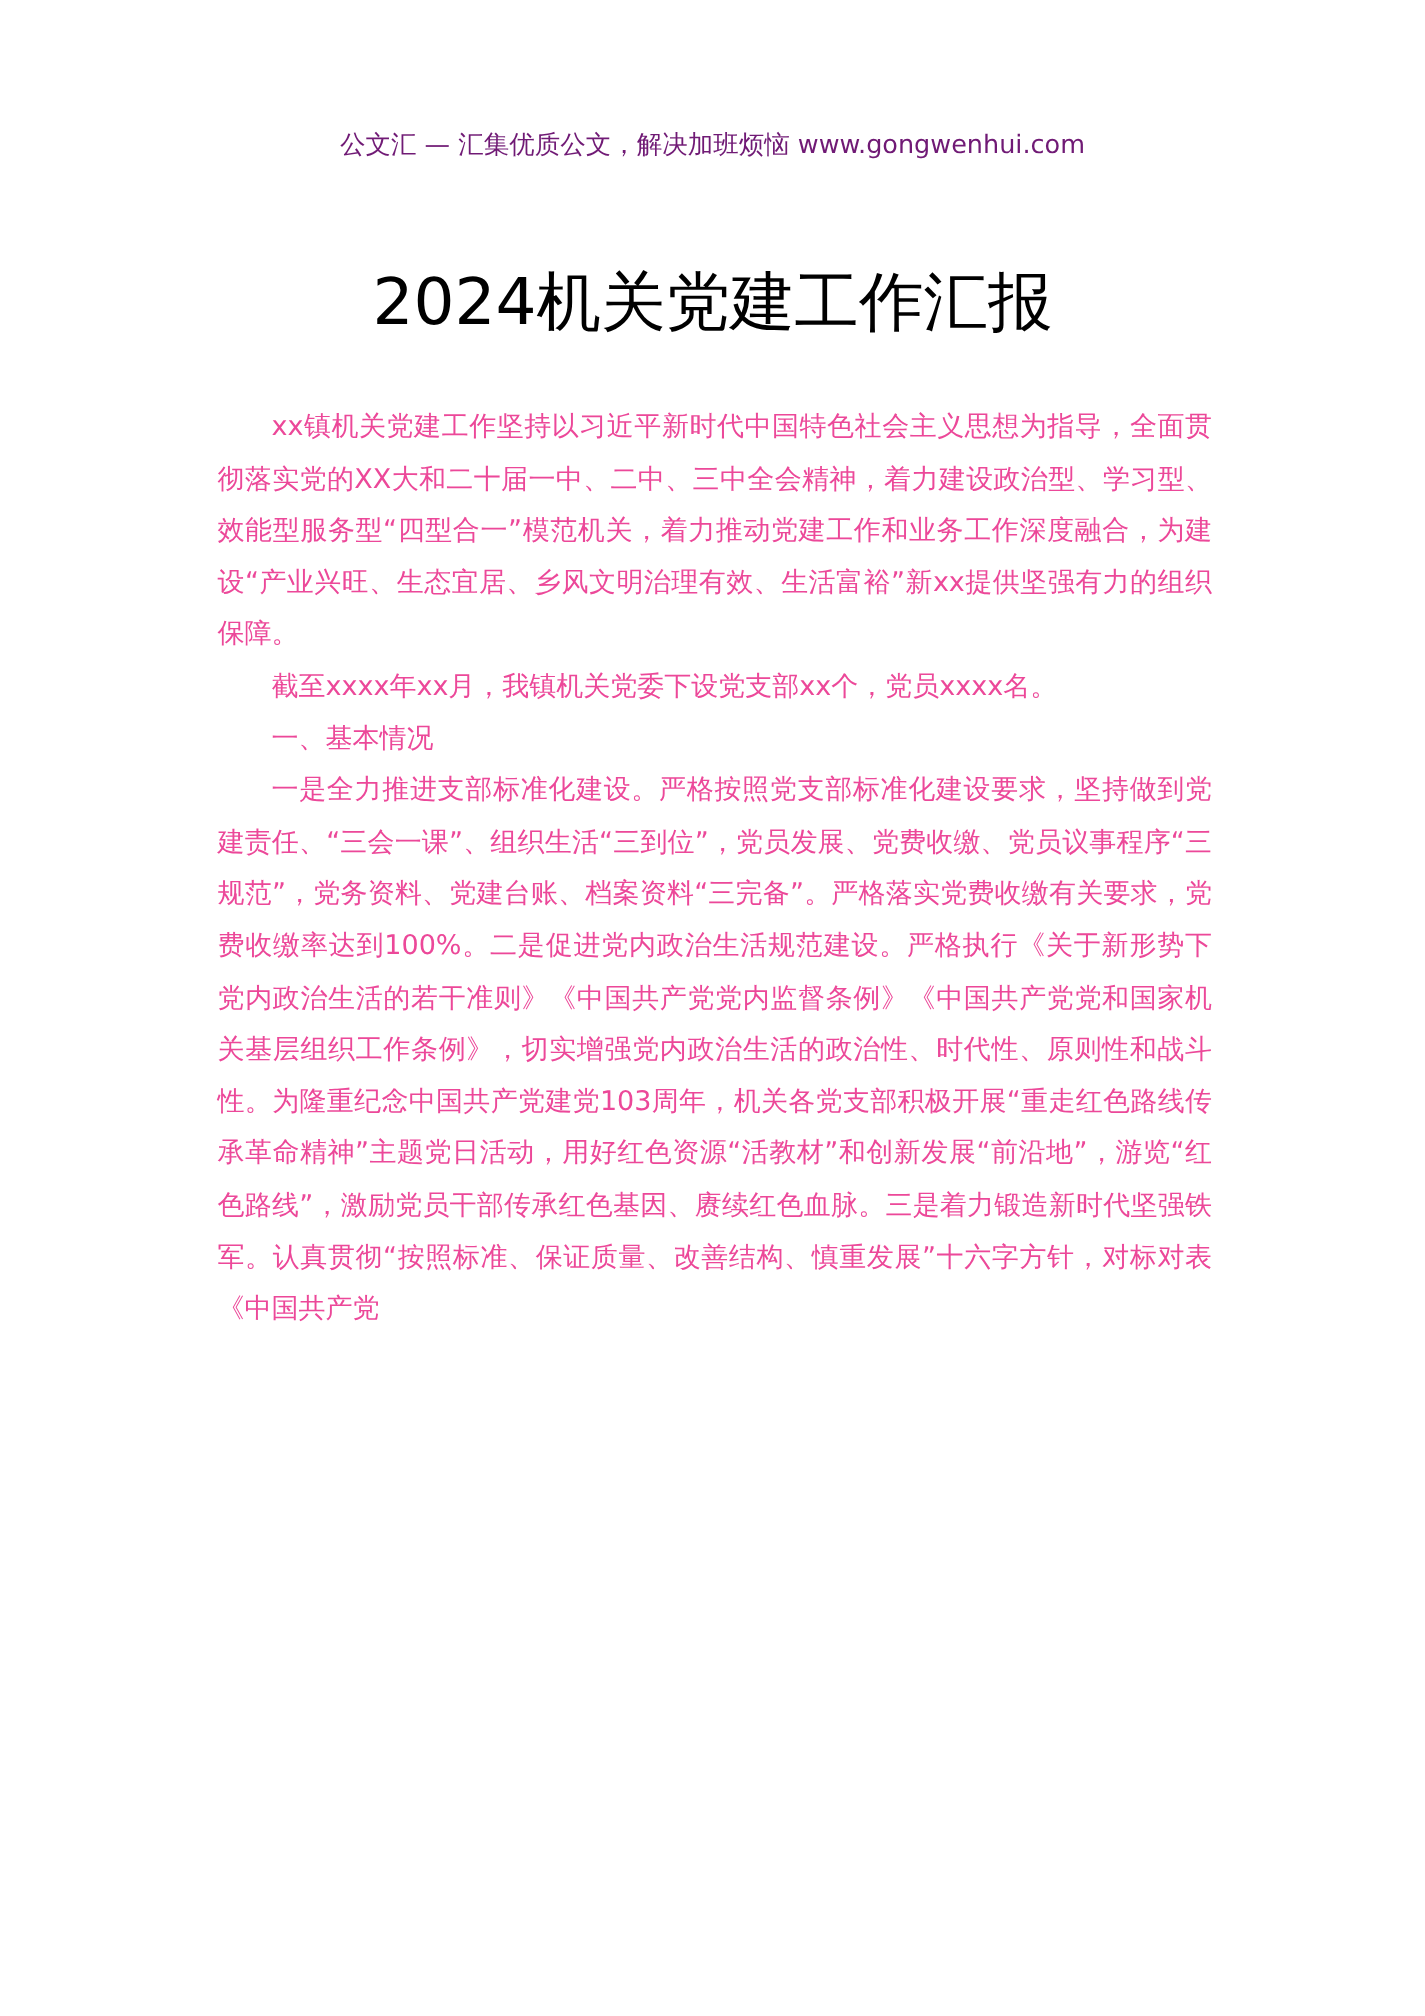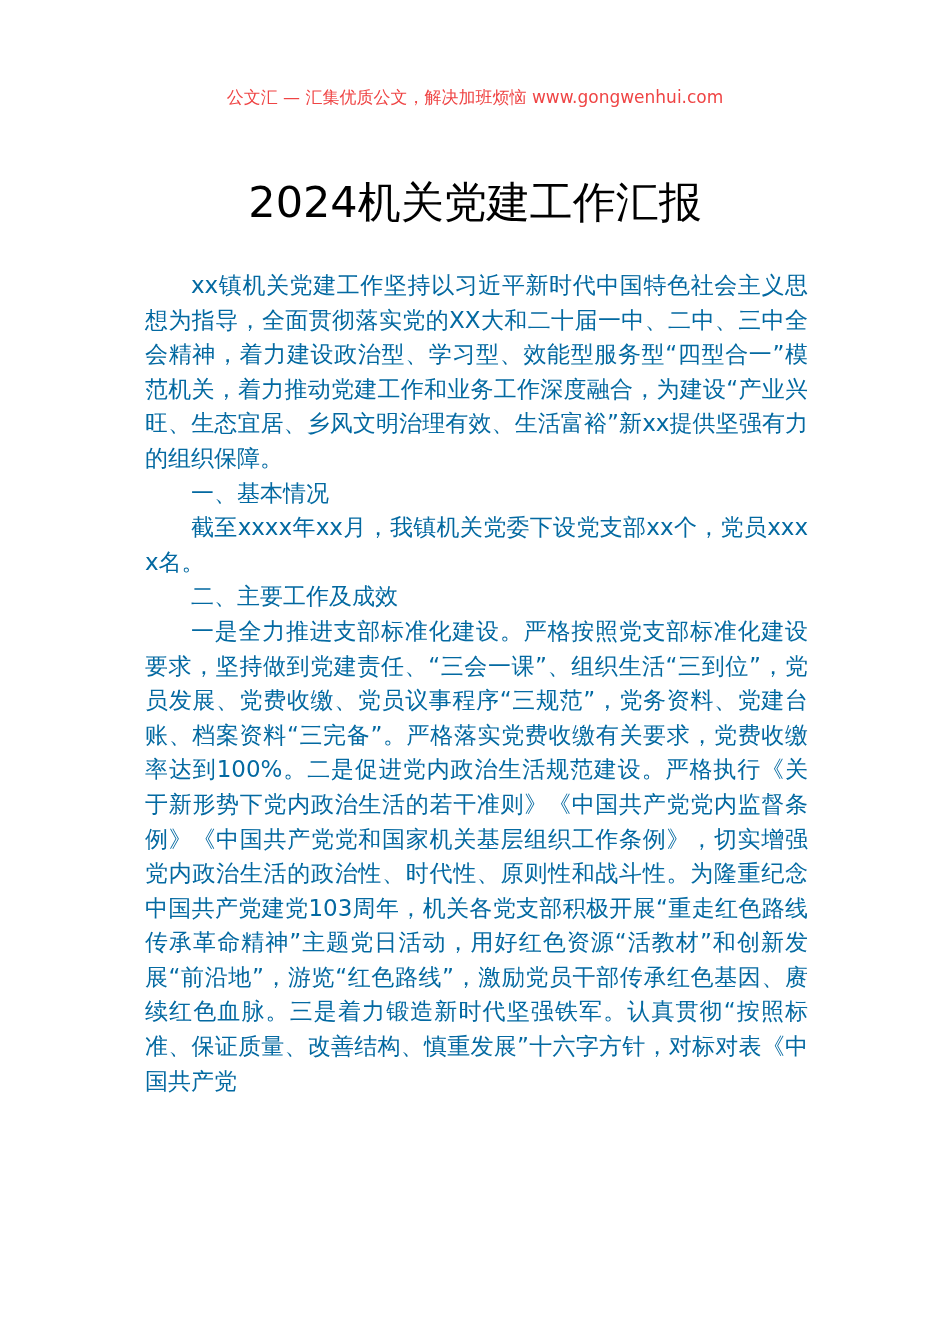--- a/index.html
+++ b/index.html
@@ -16,59 +16,58 @@
       color: #000000;
     }
     .header-banner {
       position: absolute;
       top: 86px;
       left: 0;
       width: 950px;
       text-align: center;
       font-size: 17px;
       line-height: 22px;
-      color: #ef4444;
+      color: #701a75;
       font-family: "DejaVu Sans", "Liberation Sans", sans-serif;
     }
     .doc-title {
       position: absolute;
       top: 180px;
       left: 0;
       width: 950px;
       text-align: center;
       font-size: 43px;
       line-height: 44px;
       font-family: "DejaVu Sans", "Liberation Sans", sans-serif;
       color: #000;
     }
     .doc-body {
       position: absolute;
       top: 268px;
       left: 145px;
       width: 663px;
-      font-size: 23px;
+      font-size: 18px;
       line-height: 34.6px;
       text-align: justify;
       text-justify: inter-character;
-      color: #0369a1;
+      color: #ec4899;
     }
     .doc-body p {
       margin: 0;
       text-indent: 2em;
       word-break: break-all;
     }
   </style>
 </head>
 <body>
 
 <div class="header-banner">
   <span>公文汇 — 汇集优质公文，解决加班烦恼 www.gongwenhui.com</span>
 </div>
 
 <div class="doc-title">2024机关党建工作汇报</div>
 
 <div class="doc-body">
   <p>xx镇机关党建工作坚持以习近平新时代中国特色社会主义思想为指导，全面贯彻落实党的XX大和二十届一中、二中、三中全会精神，着力建设政治型、学习型、效能型服务型“四型合一”模范机关，着力推动党建工作和业务工作深度融合，为建设“产业兴旺、生态宜居、乡风文明治理有效、生活富裕”新xx提供坚强有力的组织保障。</p>
+  <p>截至xxxx年xx月，我镇机关党委下设党支部xx个，党员xxxx名。</p>
   <p>一、基本情况</p>
-  <p>截至xxxx年xx月，我镇机关党委下设党支部xx个，党员xxxx名。</p>
-  <p>二、主要工作及成效</p>
   <p>一是全力推进支部标准化建设。严格按照党支部标准化建设要求，坚持做到党建责任、“三会一课”、组织生活“三到位”，党员发展、党费收缴、党员议事程序“三规范”，党务资料、党建台账、档案资料“三完备”。严格落实党费收缴有关要求，党费收缴率达到100%。二是促进党内政治生活规范建设。严格执行《关于新形势下党内政治生活的若干准则》《中国共产党党内监督条例》《中国共产党党和国家机关基层组织工作条例》，切实增强党内政治生活的政治性、时代性、原则性和战斗性。为隆重纪念中国共产党建党103周年，机关各党支部积极开展“重走红色路线传承革命精神”主题党日活动，用好红色资源“活教材”和创新发展“前沿地”，游览“红色路线”，激励党员干部传承红色基因、赓续红色血脉。三是着力锻造新时代坚强铁军。认真贯彻“按照标准、保证质量、改善结构、慎重发展”十六字方针，对标对表《中国共产党</p>
 </div>
 
 </body></html>

